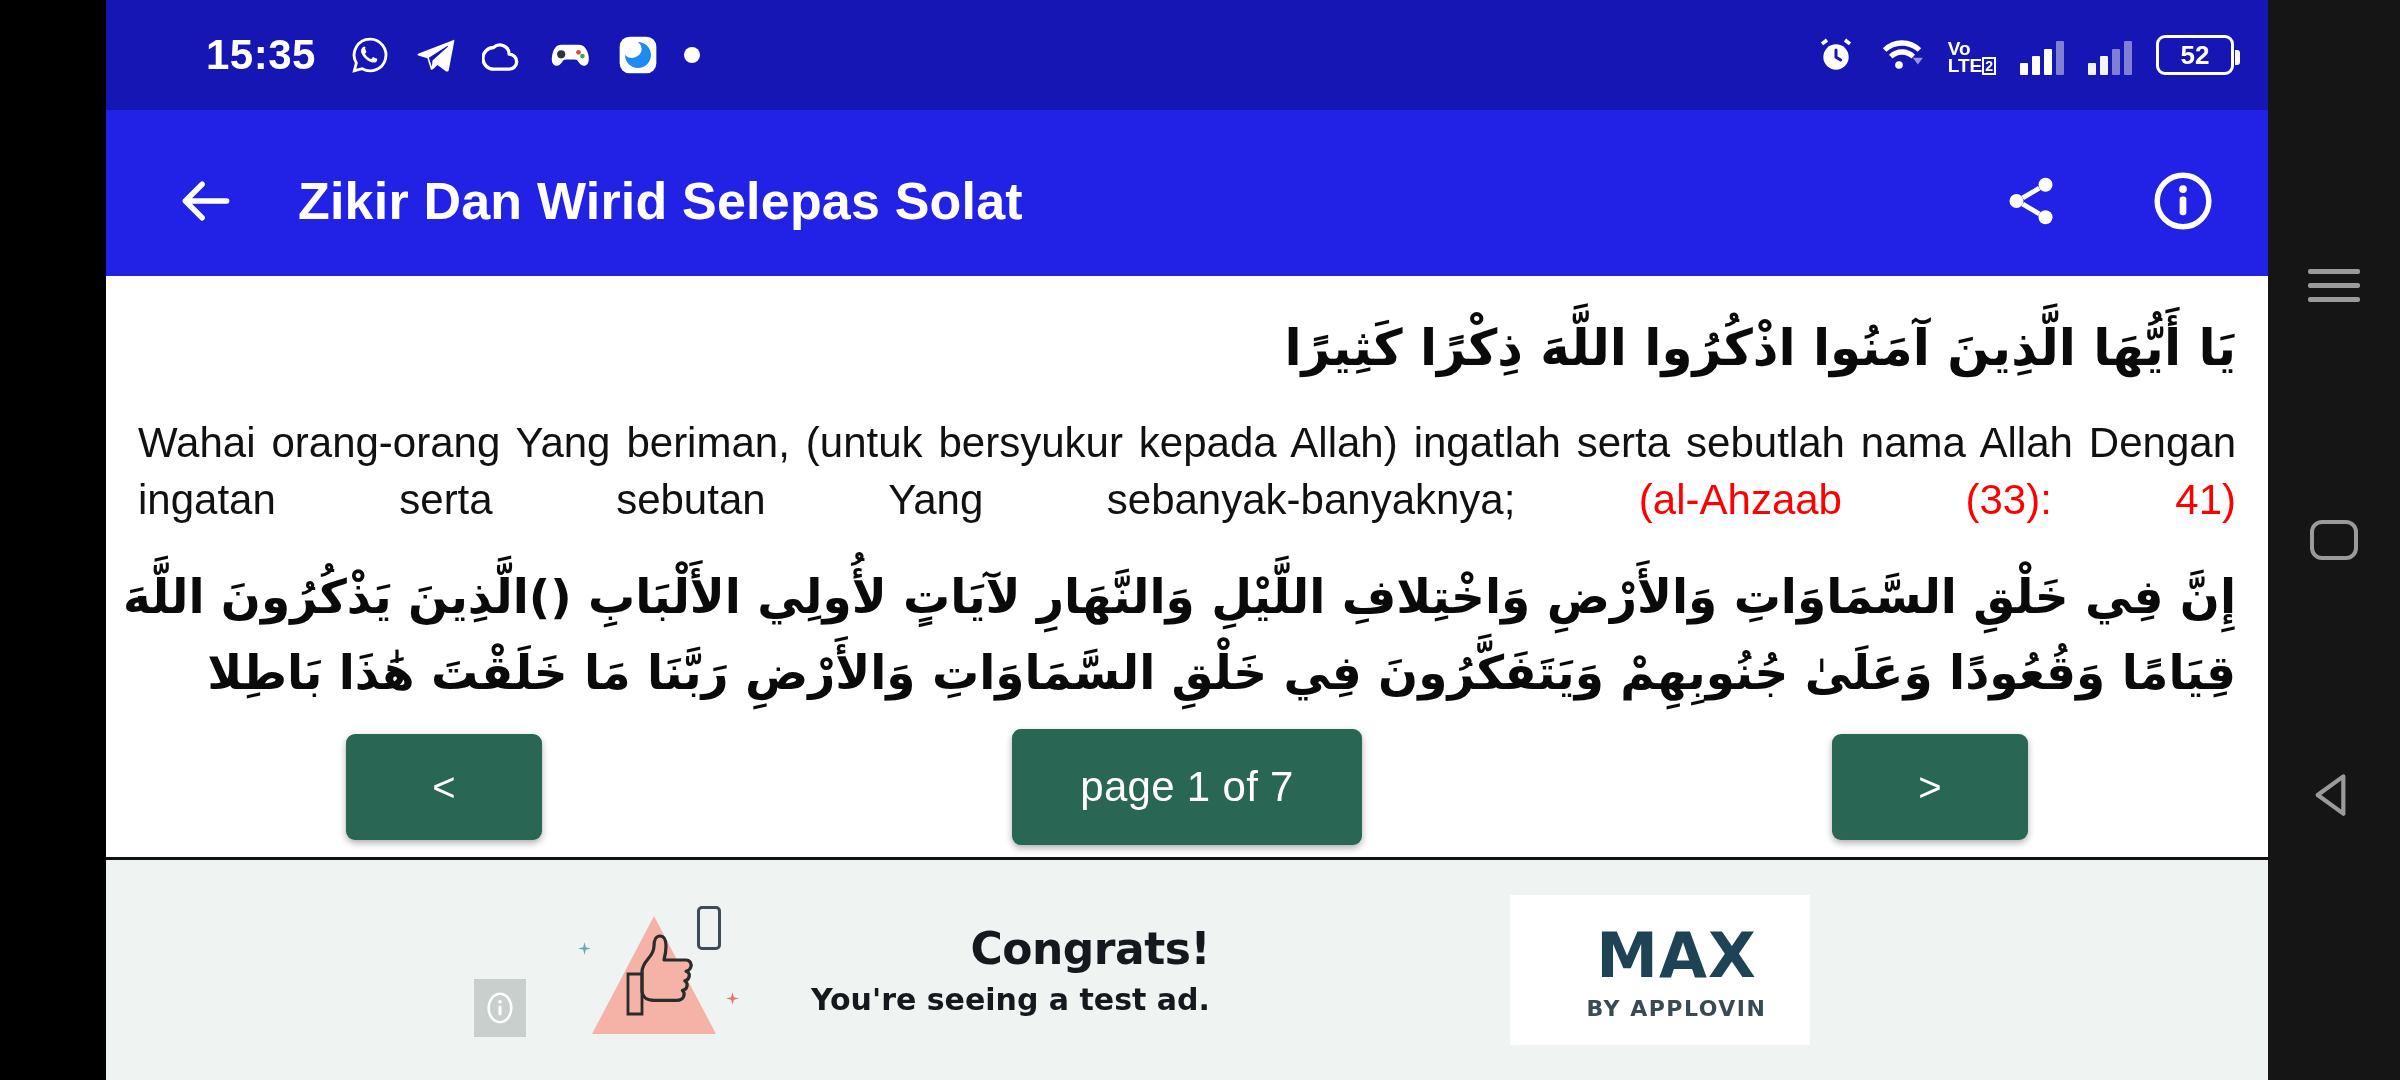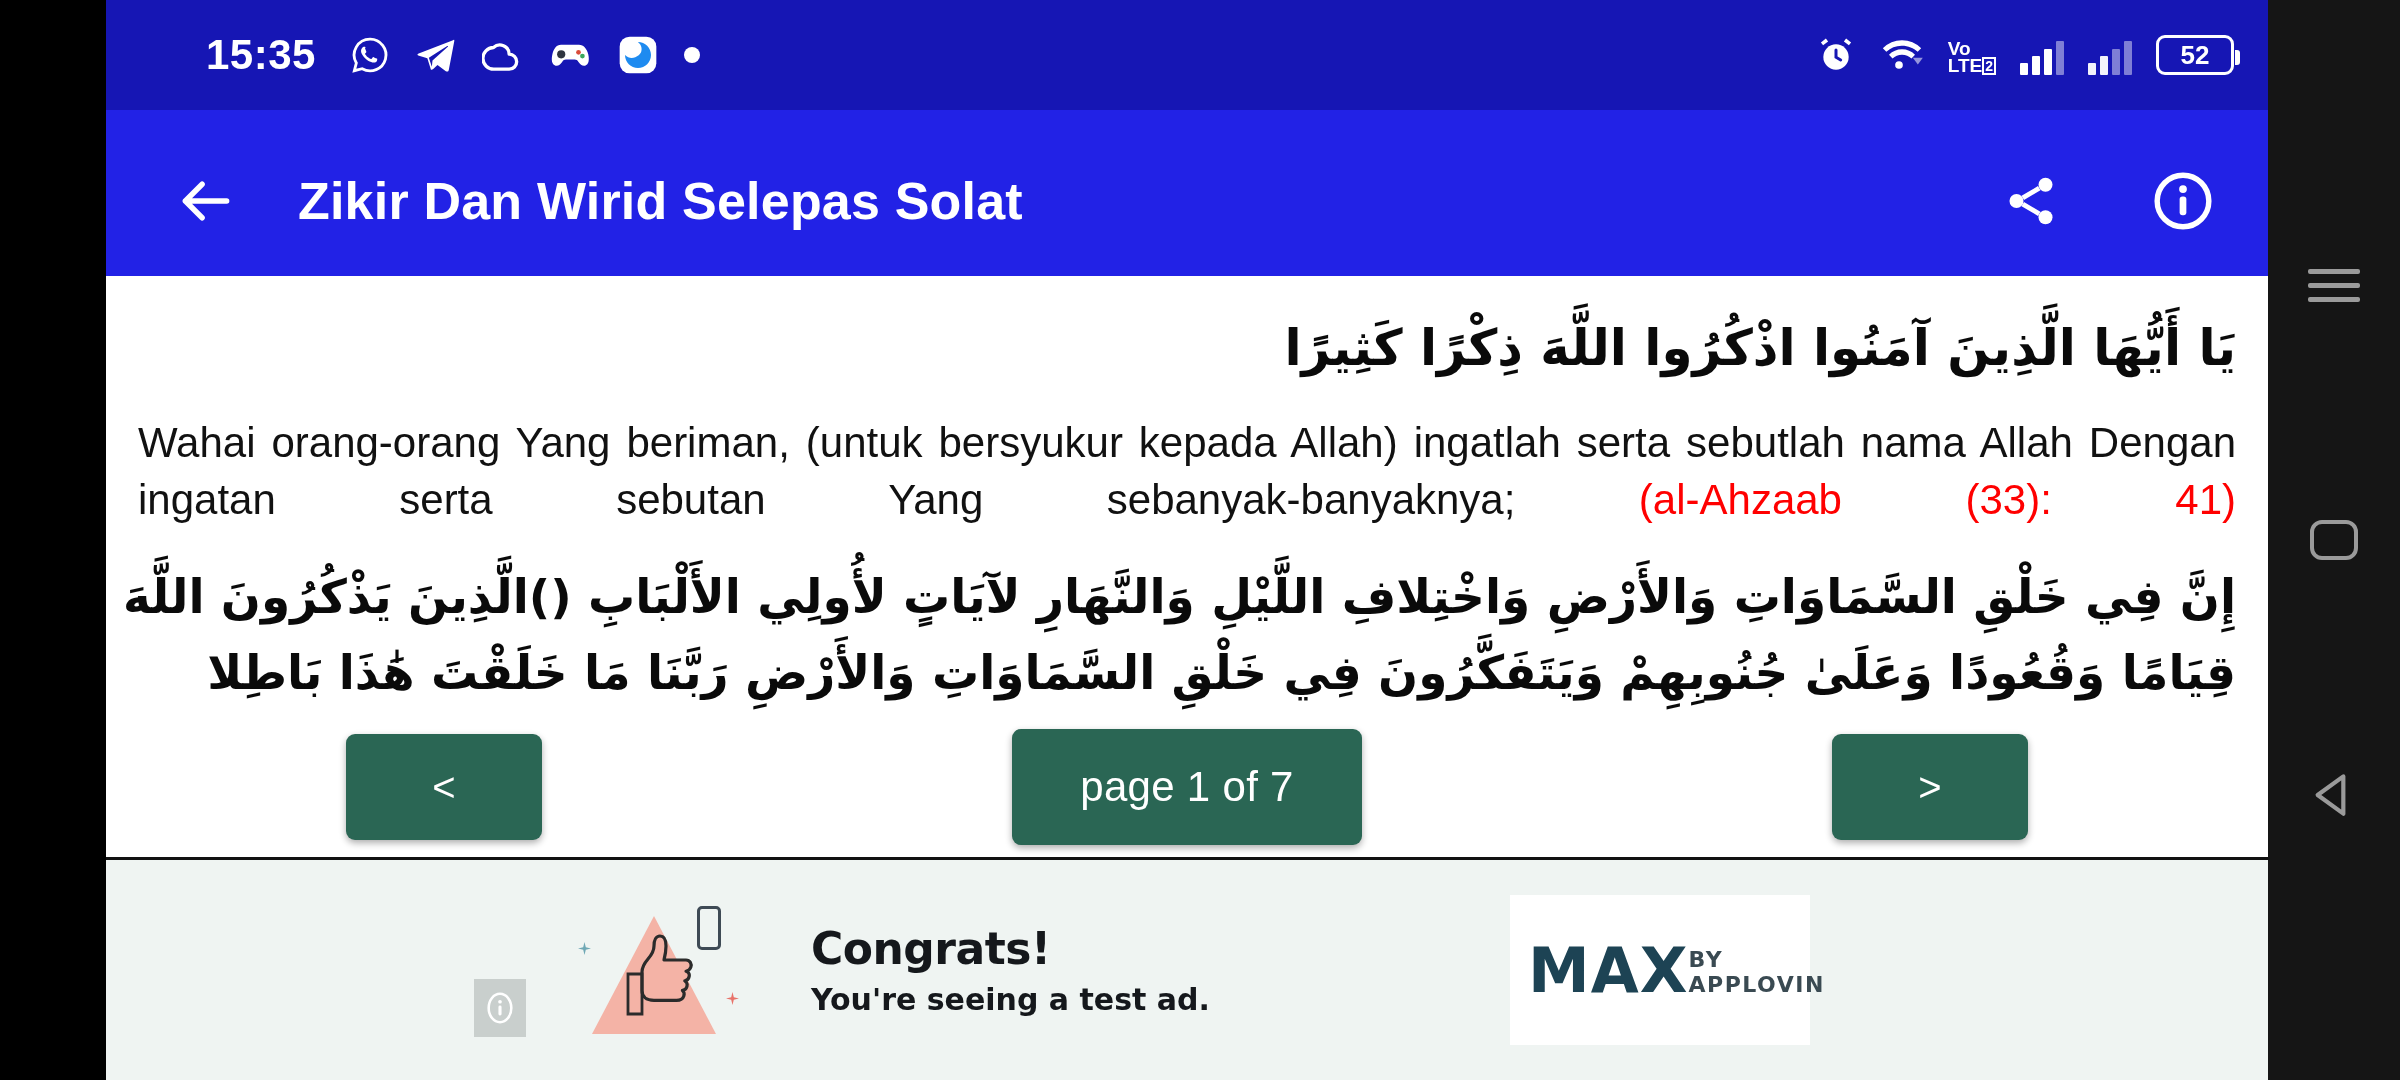--- a/index.html
+++ b/index.html
@@ -110,28 +110,28 @@
     position:absolute; left:28px; bottom:6px;
     width:0; height:0; border-left:62px solid transparent; border-right:62px solid transparent;
     border-bottom:118px solid #f4b3a6;
   }
   .phone-ic { position:absolute; left:133px; top:6px; width:24px; height:44px;
               border:3px solid #3e4a55; border-radius:5px; }
   .spark { position:absolute; width:13px; height:13px; }
   .spark.s1 { left:14px; top:42px; color:#6fa8b5; }
   .spark.s2 { left:162px; top:92px; color:#e8736a; }
   .thumb { position:absolute; left:54px; bottom:16px; width:80px; height:92px; }
-  .ad-text { margin-left:57px; }
+  .ad-text { margin-left:57px;text-align:right; }
   .ad-head { font-size:44px; font-weight:700; color:#15181c; letter-spacing:-.5px;
              font-family:"DejaVu Sans", sans-serif; }
   .ad-sub  { font-size:30px; font-weight:700; color:#15181c; margin-top:8px;
              font-family:"DejaVu Sans", sans-serif; }
   .ad-logo {
     margin-left:300px; background:#fff; width:300px; height:150px;
-    display:flex; flex-direction:row; align-items:center; justify-content:center;padding-left:33px;
+    display:flex; flex-direction:column; align-items:center; justify-content:center;padding-left:33px;
   }
   .ad-logo .max { font-size:62px; font-weight:700; color:#1d4354; letter-spacing:1px;
                   font-family:"DejaVu Sans", sans-serif; }
   .ad-logo .by  { font-size:22px; font-weight:700; color:#3a4a52; letter-spacing:1.5px;
                   margin-top:4px; font-family:"DejaVu Sans", sans-serif; }
 
   
   .navbar { position:absolute; right:0; top:0; width:132px; height:1080px;
             display:flex; flex-direction:column; align-items:center;
             justify-content:space-between; padding:250px 0 250px 0; }

